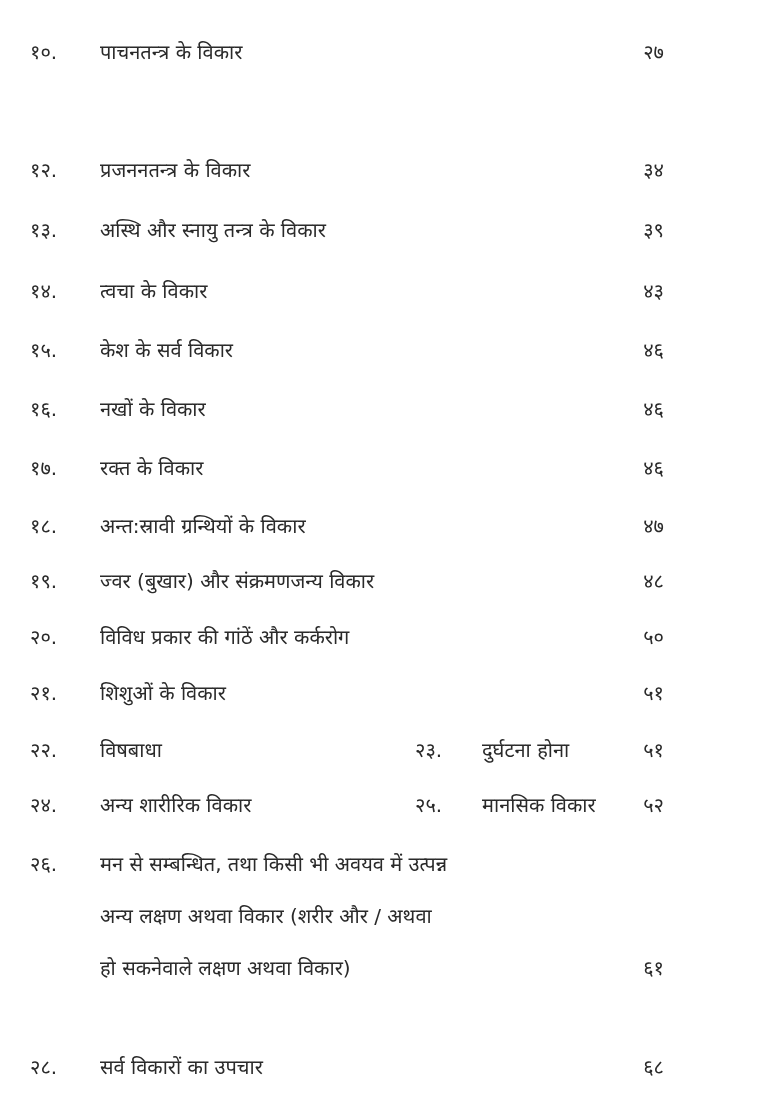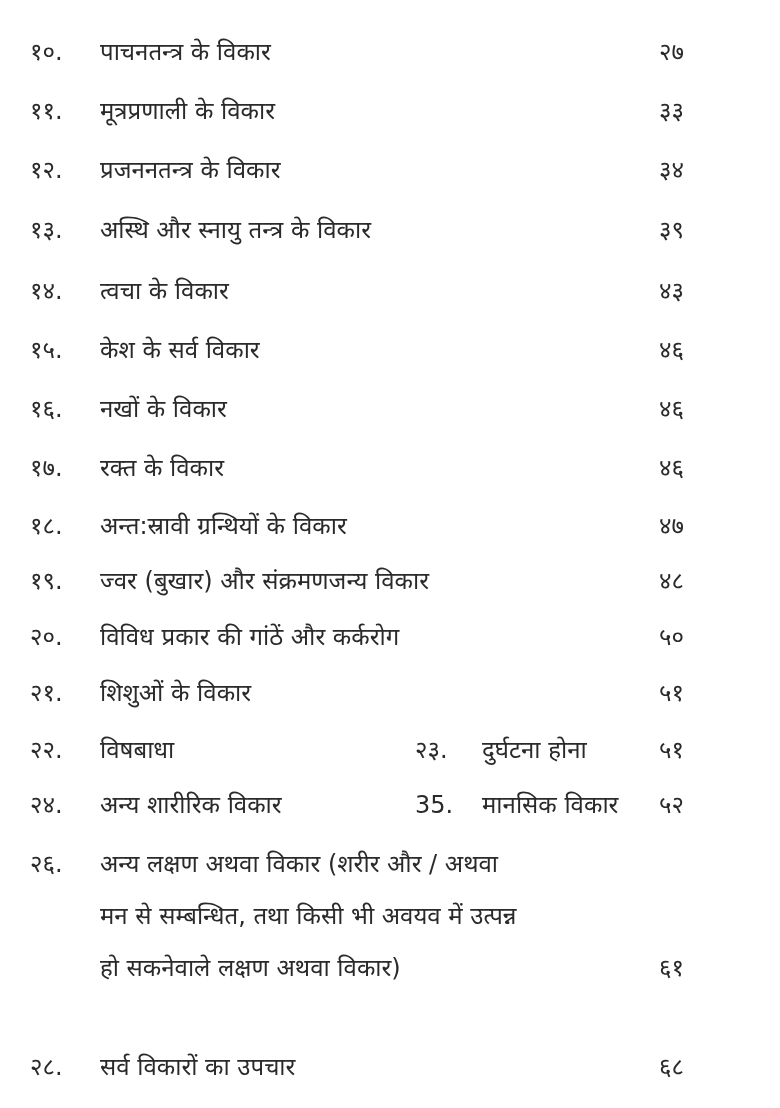--- a/index.html
+++ b/index.html
@@ -2,21 +2,21 @@
 <html><head>
 <meta charset="utf-8">
 <style>
   html, body { margin:0; padding:0; }
   body {
     width:780px; height:1108px; background:#ffffff; overflow:hidden;
     font-family: "DejaVu Sans", "Liberation Sans", sans-serif;
     color:#2a2a2a;
   }
   .page { position:relative; width:780px; height:1108px; }
-  .row { position:absolute; left:0; width:692px; height:40px; font-size:24px; line-height:40px;padding-left:20px; }
+  .row { position:absolute; left:0; width:692px; height:40px; font-size:20px; line-height:40px; }
   .num { position:absolute; left:30px; top:0; white-space:nowrap; }
   .title { position:absolute; left:100px; top:0; white-space:nowrap; }
   .num2 { position:absolute; left:415px; top:0; white-space:nowrap; }
   .title2 { position:absolute; left:482px; top:0; white-space:nowrap; }
   .pg { position:absolute; right:28px; top:0; white-space:nowrap; text-align:right;margin-left:28px; }
   .multi { height:130px; }
   .multi .title { line-height:52px; }
   .multi .line { display:block; white-space:nowrap; }
   .multi .pg { top:90px; }
 </style>
@@ -24,25 +24,20 @@
 <body>
 
 <div class="page">
 
   <div class="row" style="top:32px">
     <span class="num">१०.</span>
     <span class="title">पाचनतन्त्र के विकार</span>
     <span class="pg">२७</span>
   </div>
 
-  <div class="row" style="top:91px">
-    <span class="num">११.</span>
-    <span class="title">मूत्रप्रणाली के विकार</span>
-    <span class="pg">३३</span>
-  </div>
 
   <div class="row" style="top:150px">
     <span class="num">१२.</span>
     <span class="title">प्रजननतन्त्र के विकार</span>
     <span class="pg">३४</span>
   </div>
 
   <div class="row" style="top:210px">
     <span class="num">१३.</span>
     <span class="title">अस्थि और स्नायु तन्त्र के विकार</span>
@@ -101,30 +96,30 @@
     <span class="num">२२.</span>
     <span class="title">विषबाधा</span>
     <span class="num2">२३.</span>
     <span class="title2">दुर्घटना होना</span>
     <span class="pg">५१</span>
   </div>
 
   <div class="row" style="top:785px">
     <span class="num">२४.</span>
     <span class="title">अन्य शारीरिक विकार</span>
-    <span class="num2">35.</span>
+    <span class="num2">२५.</span>
     <span class="title2">मानसिक विकार</span>
     <span class="pg">५२</span>
   </div>
 
   <div class="row multi" style="top:838px">
     <span class="num" style="line-height:52px">२६.</span>
     <div class="title">
+      <span class="line">मन से सम्बन्धित, तथा किसी भी अवयव में उत्पन्न</span>
       <span class="line">अन्य लक्षण अथवा विकार (शरीर और / अथवा</span>
-      <span class="line">मन से सम्बन्धित, तथा किसी भी अवयव में उत्पन्न</span>
       <span class="line">हो सकनेवाले लक्षण अथवा विकार)</span>
     </div>
     <span class="pg" style="line-height:52px; top:104px">६१</span>
   </div>
 
 
   <div class="row" style="top:1047px">
     <span class="num">२८.</span>
     <span class="title">सर्व विकारों का उपचार</span>
     <span class="pg">६८</span>

